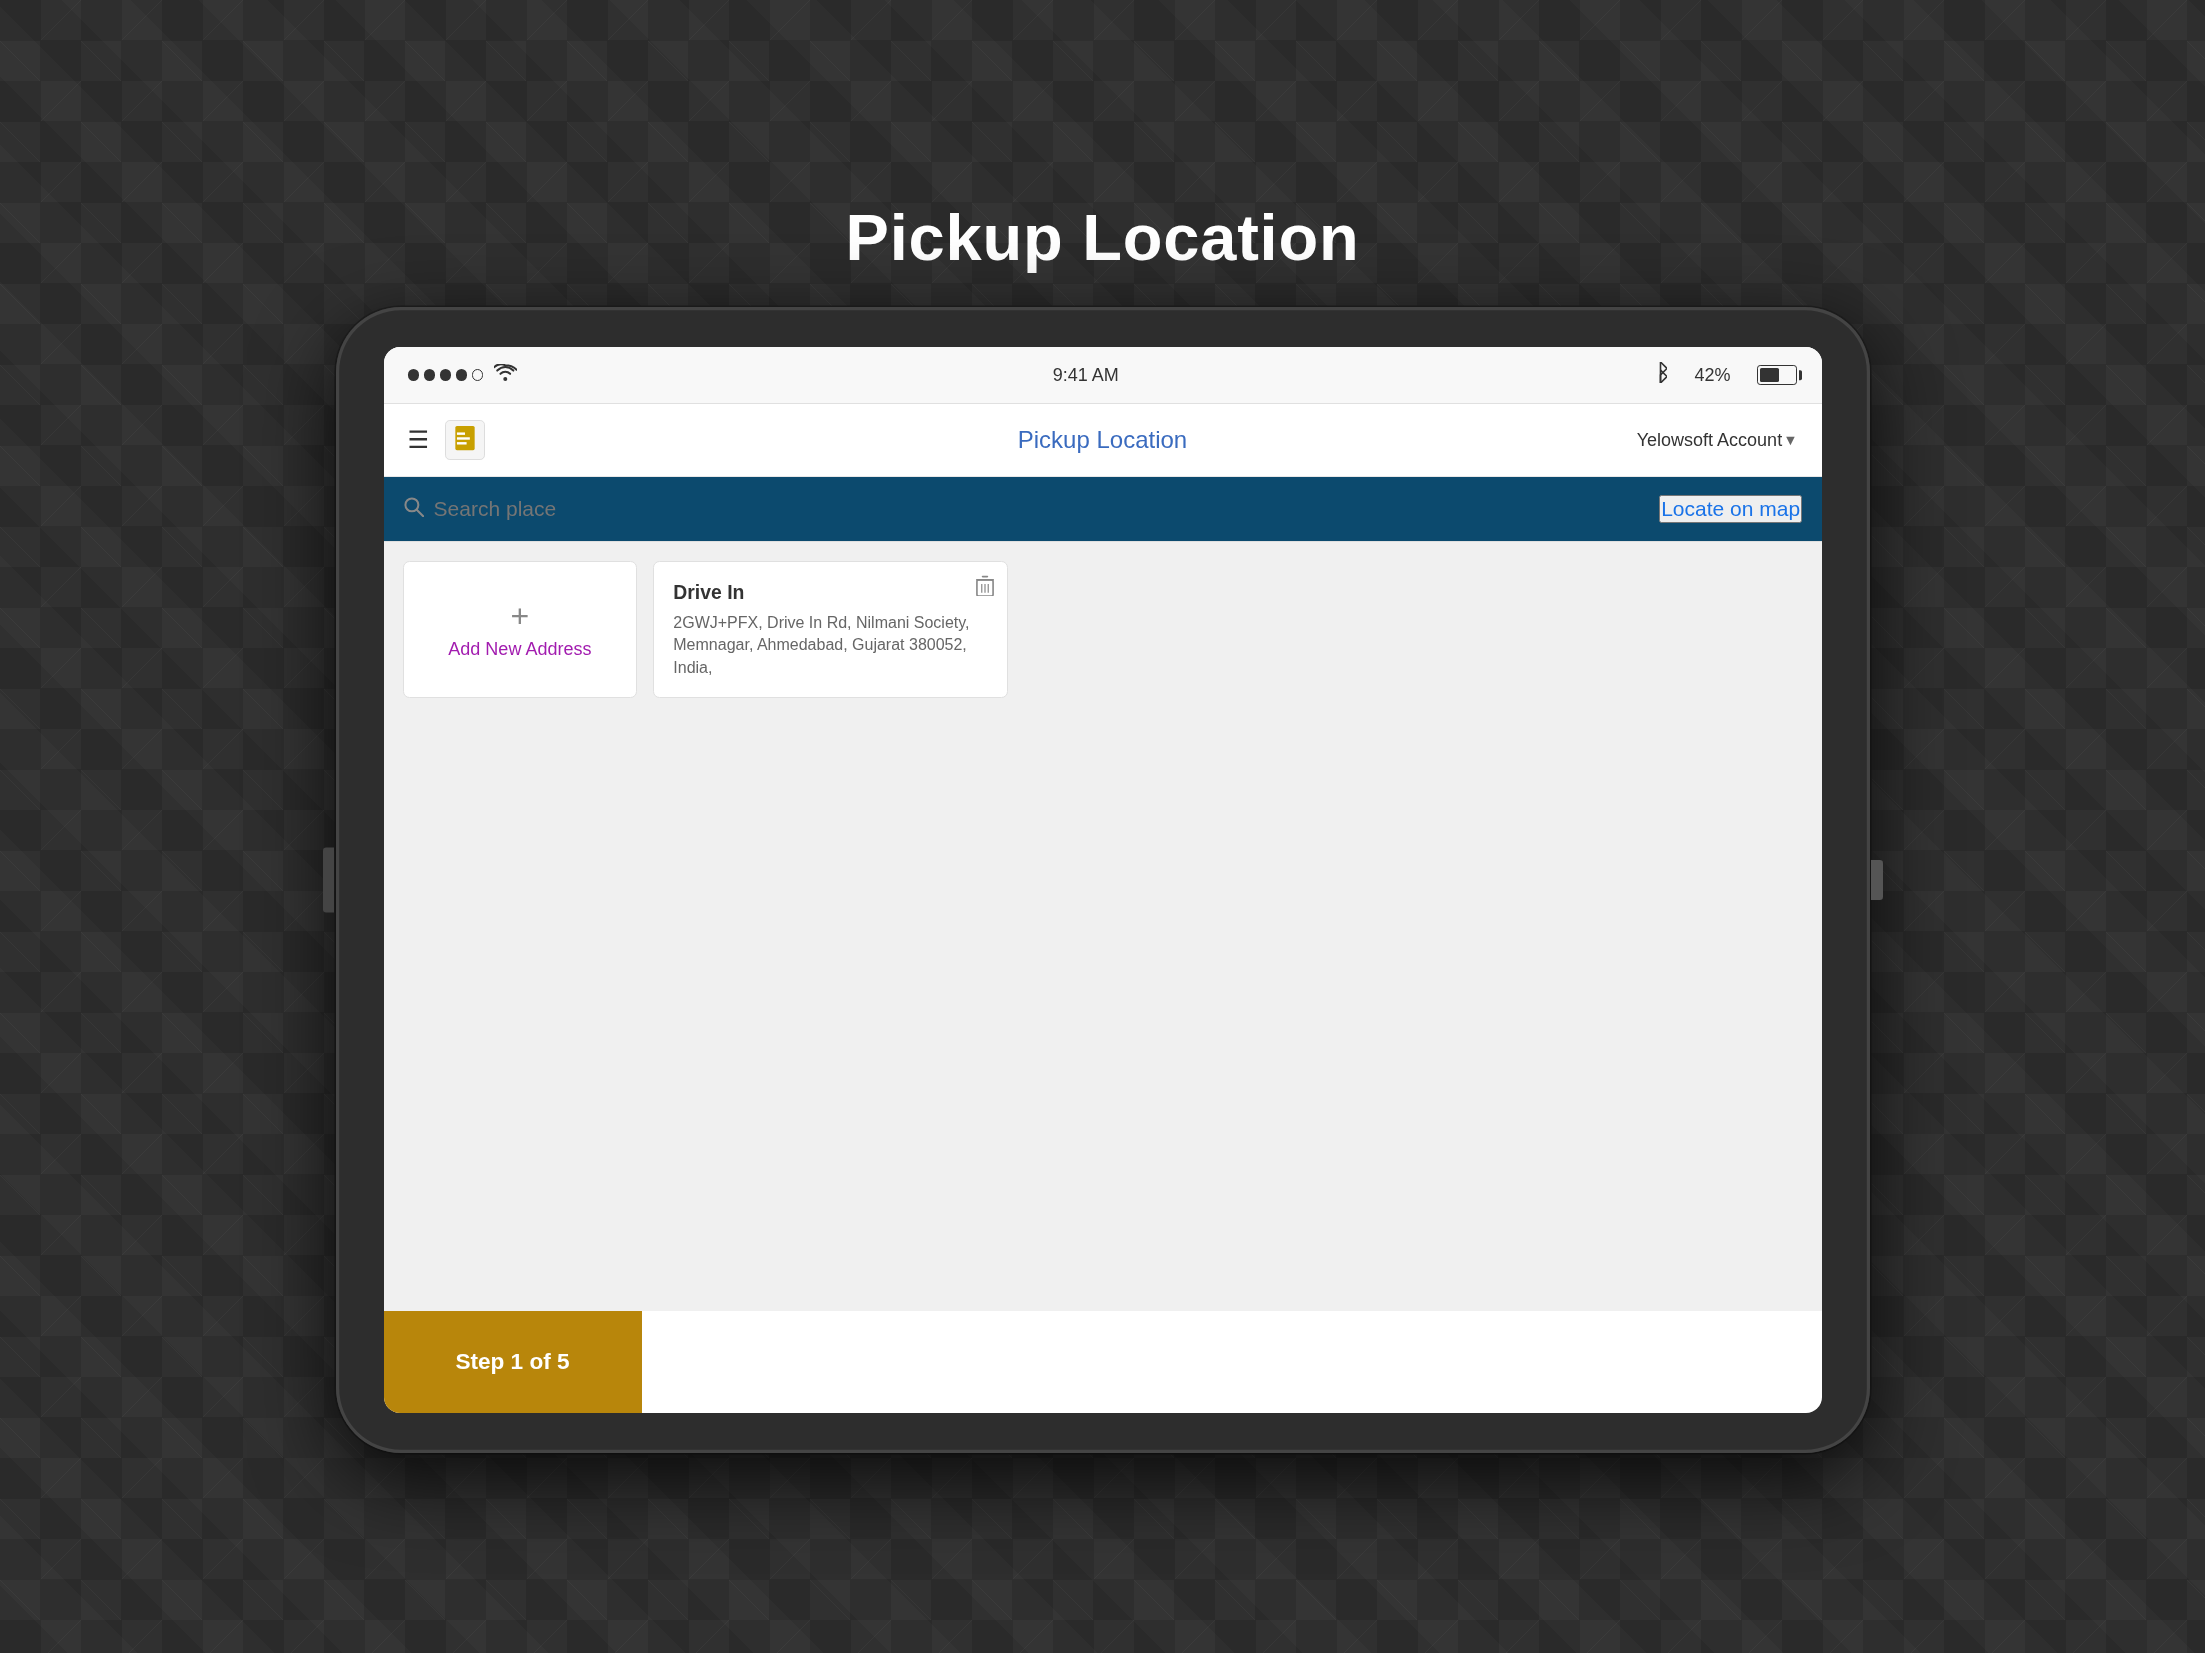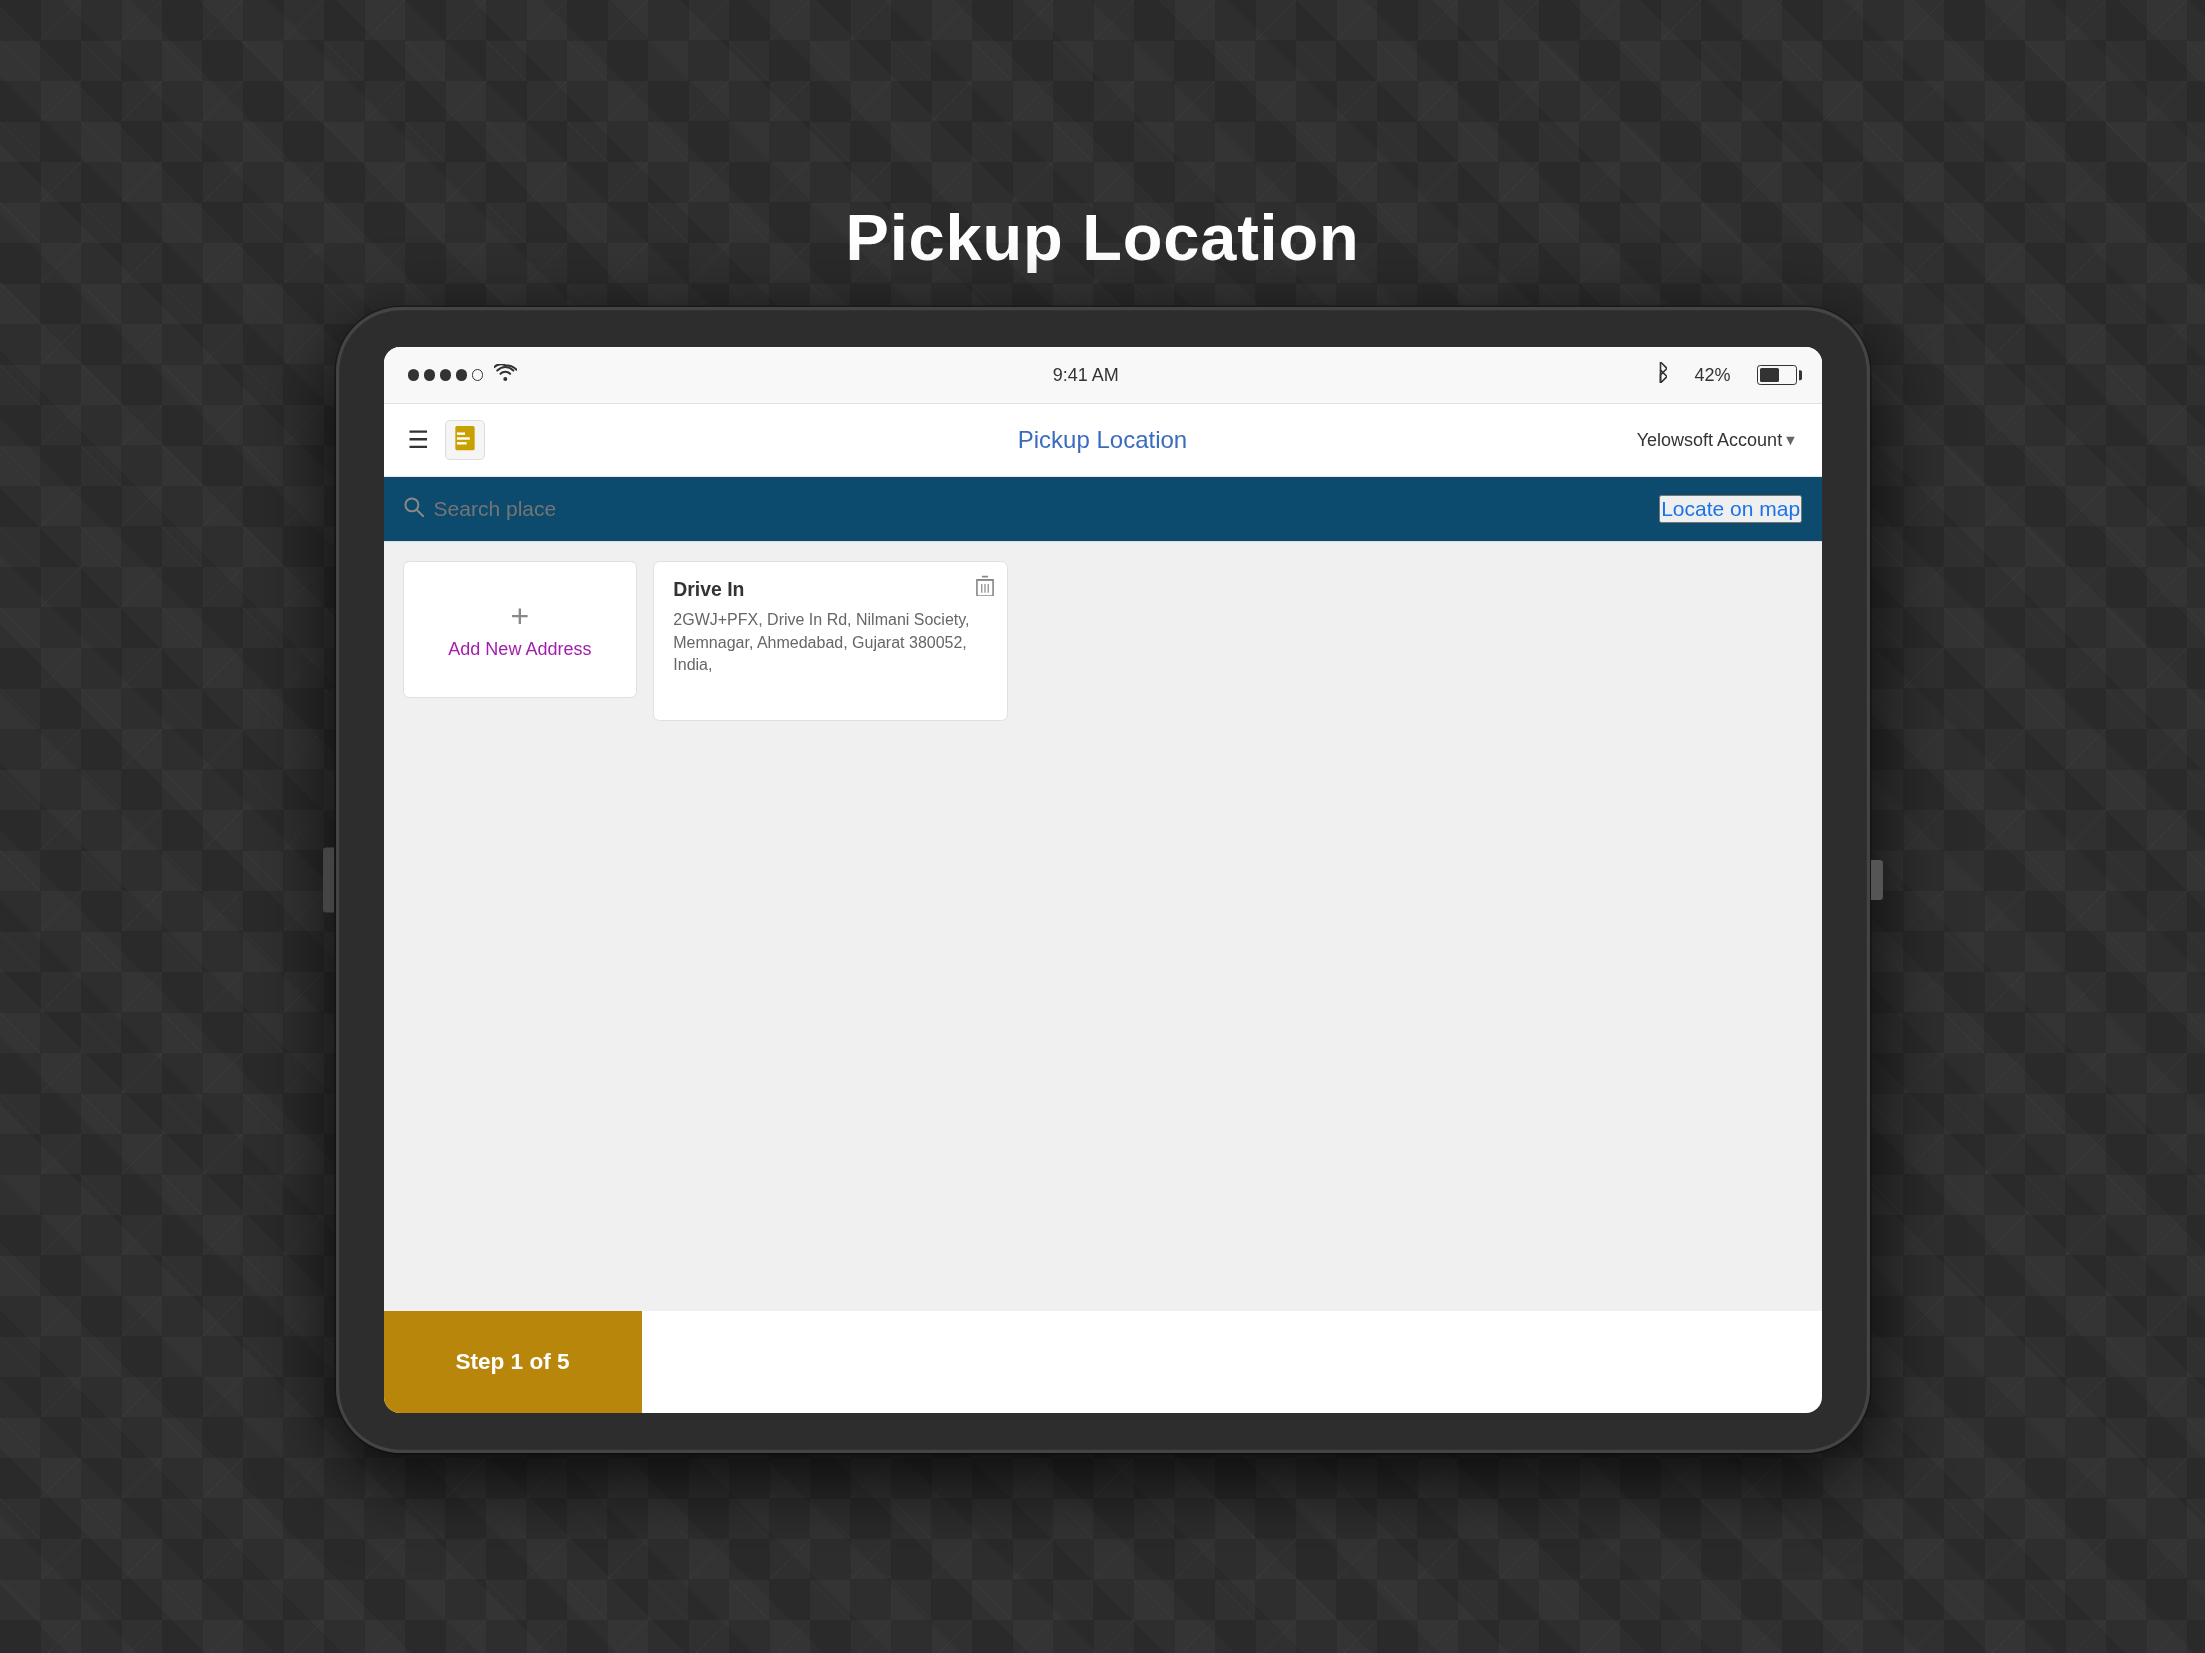--- a/index.html
+++ b/index.html
@@ -283,24 +283,24 @@
       margin-bottom: 6.5px;
     }
 
     .add-label {
       font-size: 18px;
       color: #a21caf;
     }
 
     .saved-address-card {
       width: 355px;
-      height: 160px;
+      height: 137px;
       padding: 16px 19.4px;
       align-items: flex-start;
-      justify-content: flex-start;
+      justify-content: center;
       position: relative;
     }
 
     .address-name {
       font-size: 19.4px;
       font-weight: 600;
       color: #333;
       margin-bottom: 8px;
     }
 

